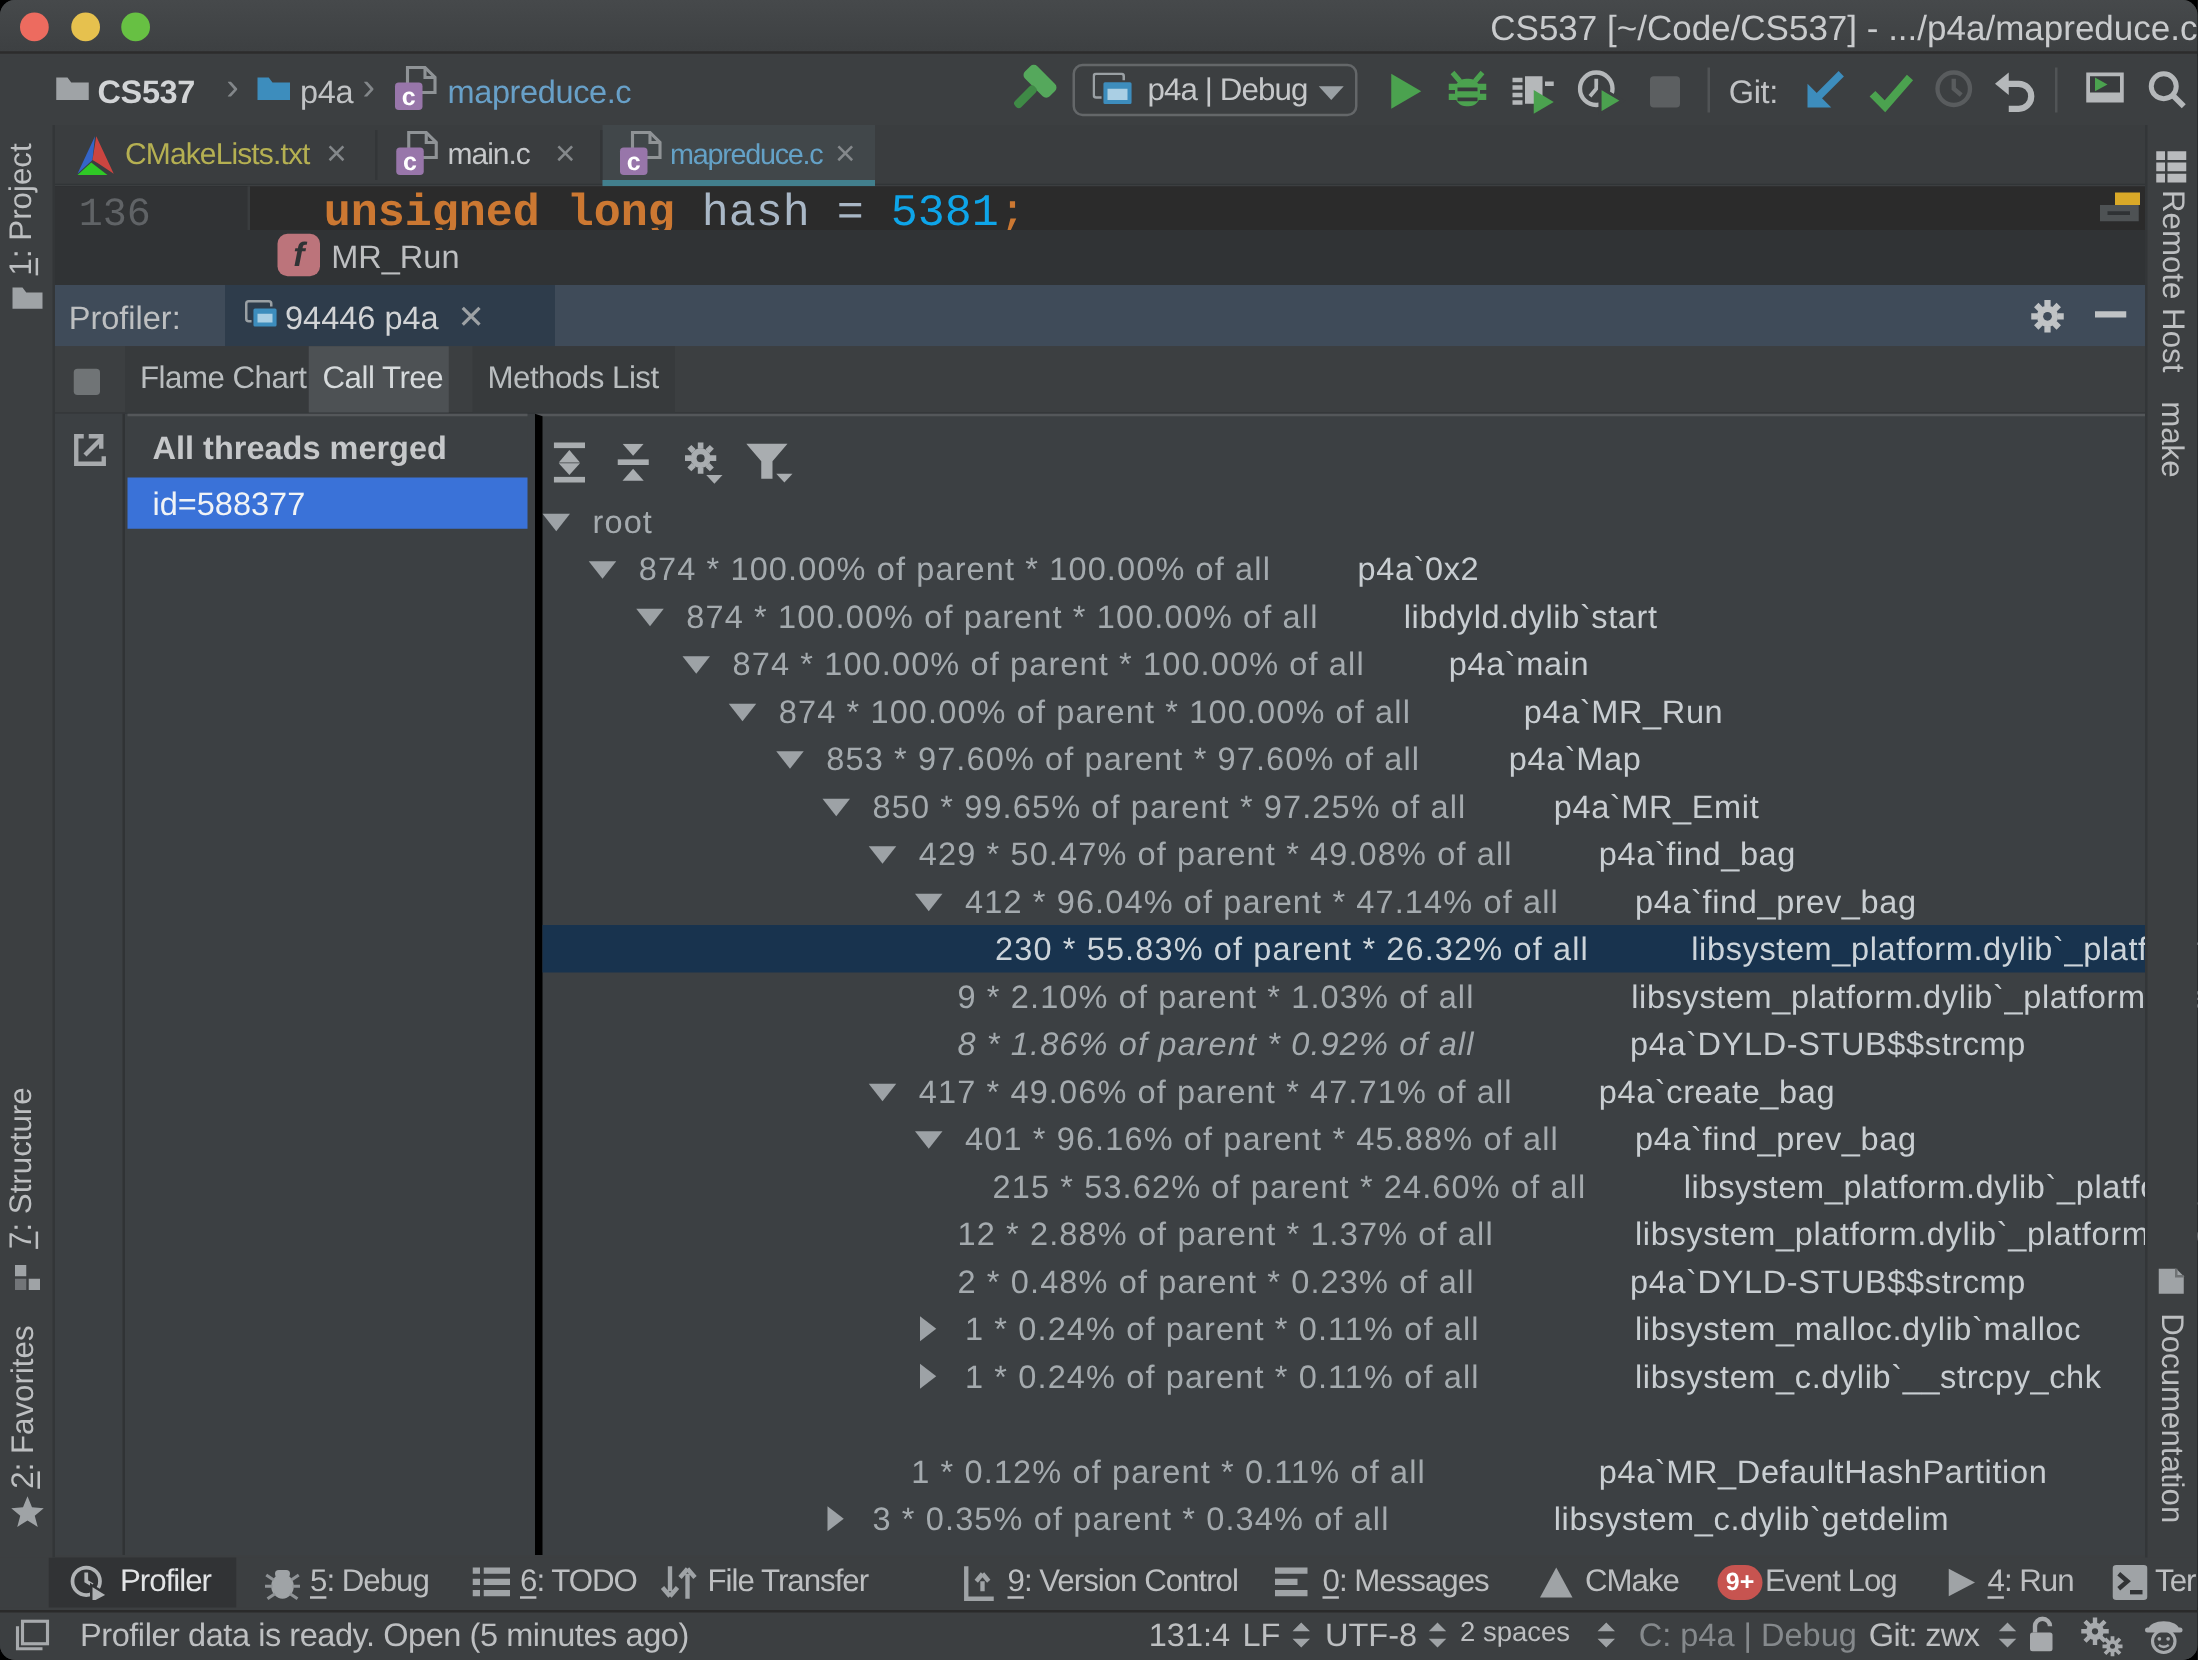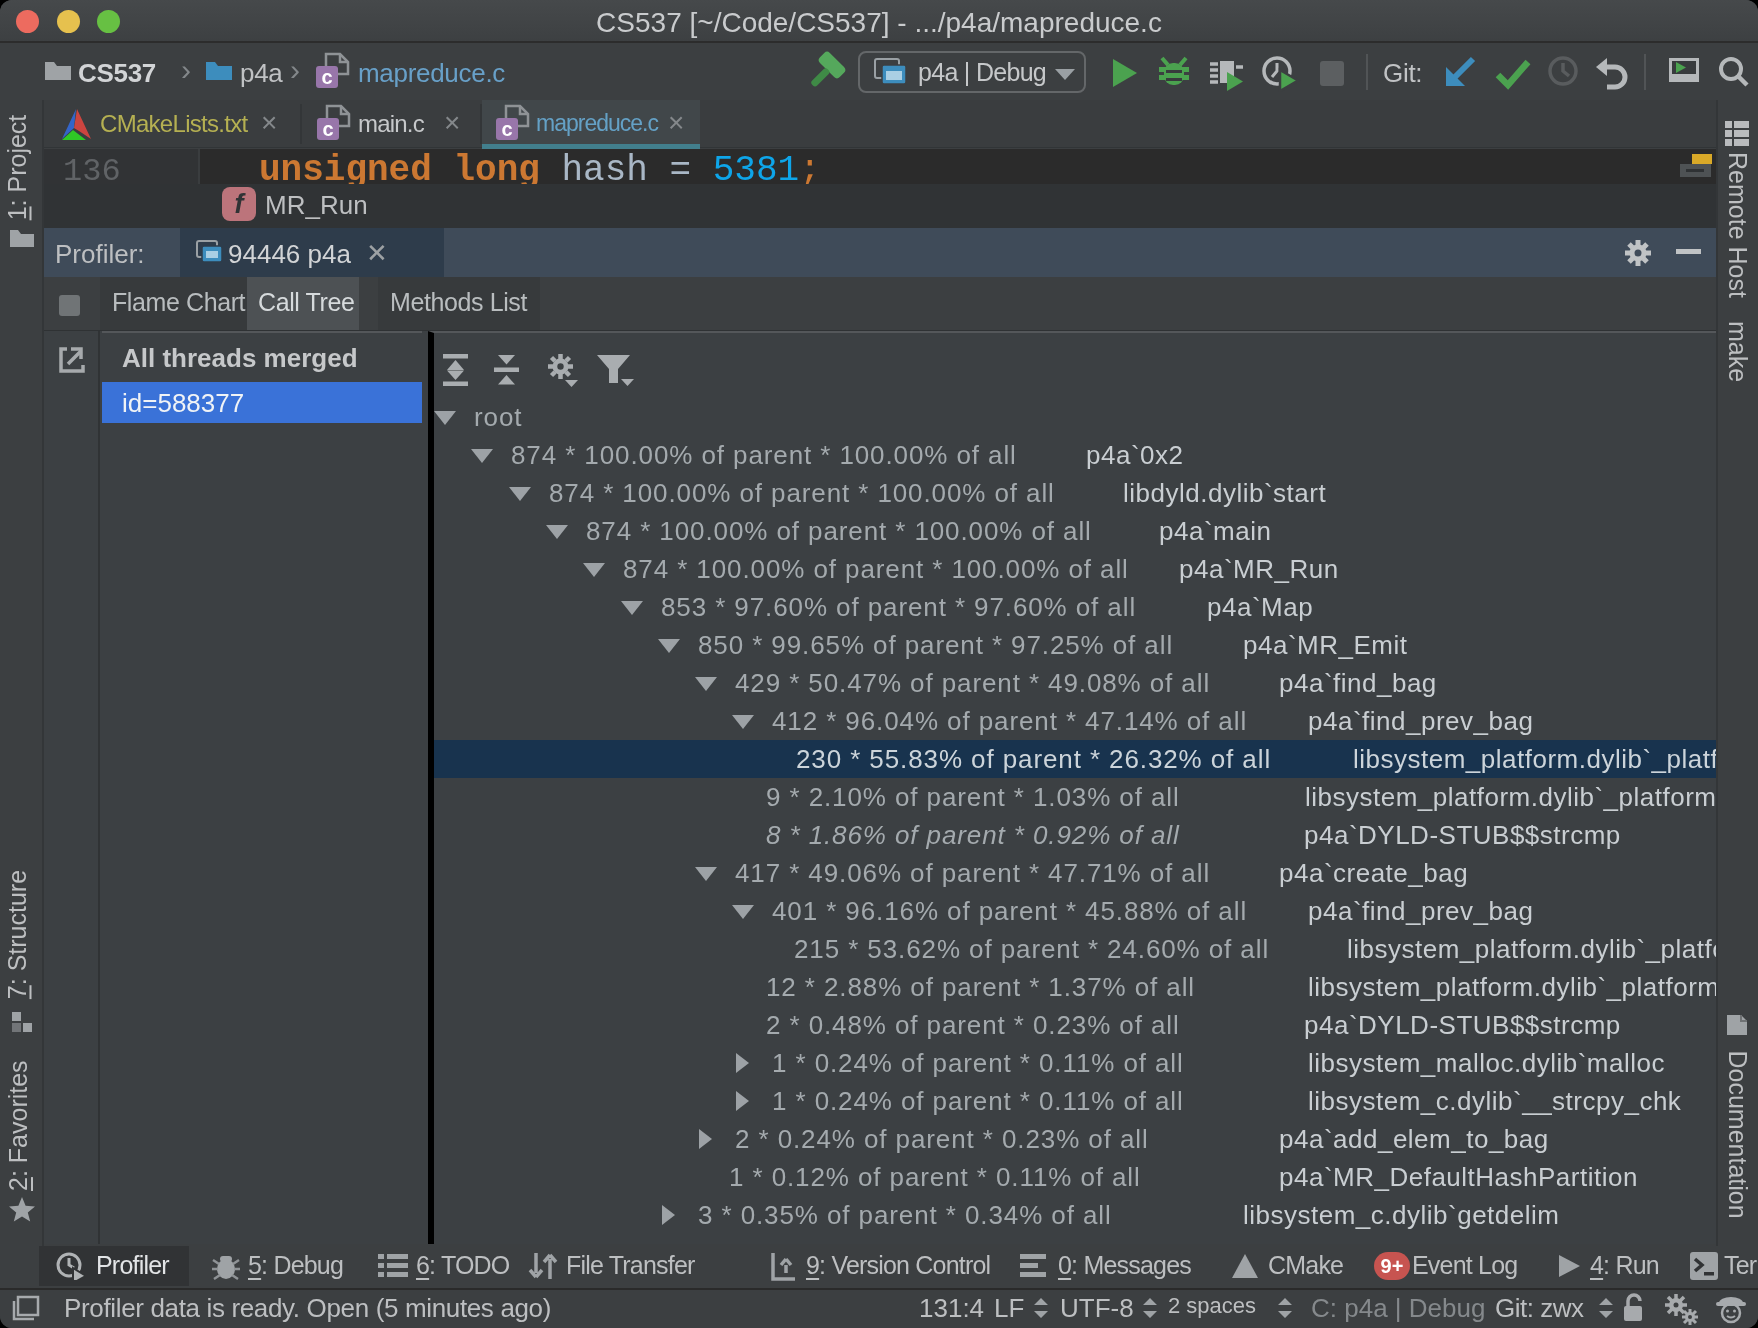--- a/index.html
+++ b/index.html
@@ -5,21 +5,21 @@
   * { margin:0; padding:0; box-sizing:border-box; }
   html,body { width:1758px; height:1328px; background:#000; overflow:hidden; }
   body { font-family:"Liberation Sans", sans-serif; }
   .win { position:absolute; left:0; top:0; width:1758px; height:1328px;
          background:#3c3f41; border-radius:12px; overflow:hidden; }
   .abs { position:absolute; }
   
   .titlebar { left:0; top:0; width:1758px; height:43px; background:linear-gradient(#46494b,#3d4042);
               border-bottom:2px solid #2c2c2c; }
   .tl { width:23px; height:23px; border-radius:50%; top:10px; }
-  .title-text { width:1758px; top:7px; text-align:center; color:#c9cbcd; font-size:28px; }
+  .title-text { width:1758px; top:7px; text-align:right; color:#c9cbcd; font-size:28px; }
   
   .toolbar { left:0; top:45px; width:1758px; height:55px; background:#3c3f41; }
   .crumb { top:58px; font-size:26px; color:#c0c2c4; letter-spacing:-0.3px; }
   .sep-v { width:2px; background:#515456; }
   
   .tabbar { left:44px; top:100px; width:1672px; height:48px; background:#3a3d3f;
             border-bottom:1px solid #313537; }
   .tabtext { font-size:24px; letter-spacing:-0.8px; }
   
   .editor { left:44px; top:149px; width:1672px; height:35px; background:#2b2b2b; }
@@ -263,21 +263,21 @@
           <span class="fn" style="left:689px;">libdyld.dylib`start</span>
         </div>
         <div class="trow" style="top:179px;">
           <span class="tri" style="left:112px;"></span>
           <span class="pct" style="left:152px;">874 * 100.00% of parent * 100.00% of all</span>
           <span class="fn" style="left:725px;">p4a`main</span>
         </div>
         <div class="trow" style="top:217px;">
           <span class="tri" style="left:149px;"></span>
           <span class="pct" style="left:189px;">874 * 100.00% of parent * 100.00% of all</span>
-          <span class="fn" style="left:745px;">p4a`MR_Run</span>
+          <span class="fn" style="left:785px;">p4a`MR_Run</span>
         </div>
         <div class="trow" style="top:255px;">
           <span class="tri" style="left:187px;"></span>
           <span class="pct" style="left:227px;">853 * 97.60% of parent * 97.60% of all</span>
           <span class="fn" style="left:773px;">p4a`Map</span>
         </div>
         <div class="trow" style="top:293px;">
           <span class="tri" style="left:224px;"></span>
           <span class="pct" style="left:264px;">850 * 99.65% of parent * 97.25% of all</span>
           <span class="fn" style="left:809px;">p4a`MR_Emit</span>
@@ -328,25 +328,20 @@
         </div>
         <div class="trow" style="top:711px;">
           <span class="trir" style="left:302px;"></span>
           <span class="pct" style="left:338px;">1 * 0.24% of parent * 0.11% of all</span>
           <span class="fn" style="left:874px;">libsystem_malloc.dylib`malloc</span>
         </div>
         <div class="trow" style="top:749px;">
           <span class="trir" style="left:302px;"></span>
           <span class="pct" style="left:338px;">1 * 0.24% of parent * 0.11% of all</span>
           <span class="fn" style="left:874px;">libsystem_c.dylib`__strcpy_chk</span>
-        </div>
-        <div class="trow" style="top:787px;">
-          <span class="trir" style="left:265px;"></span>
-          <span class="pct" style="left:301px;">2 * 0.24% of parent * 0.23% of all</span>
-          <span class="fn" style="left:845px;">p4a`add_elem_to_bag</span>
         </div>
         <div class="trow" style="top:825px;">
           <span class="pct" style="left:295px;">1 * 0.12% of parent * 0.11% of all</span>
           <span class="fn" style="left:845px;">p4a`MR_DefaultHashPartition</span>
         </div>
         <div class="trow" style="top:863px;">
           <span class="trir" style="left:228px;"></span>
           <span class="pct" style="left:264px;">3 * 0.35% of parent * 0.34% of all</span>
           <span class="fn" style="left:809px;">libsystem_c.dylib`getdelim</span>
         </div>

